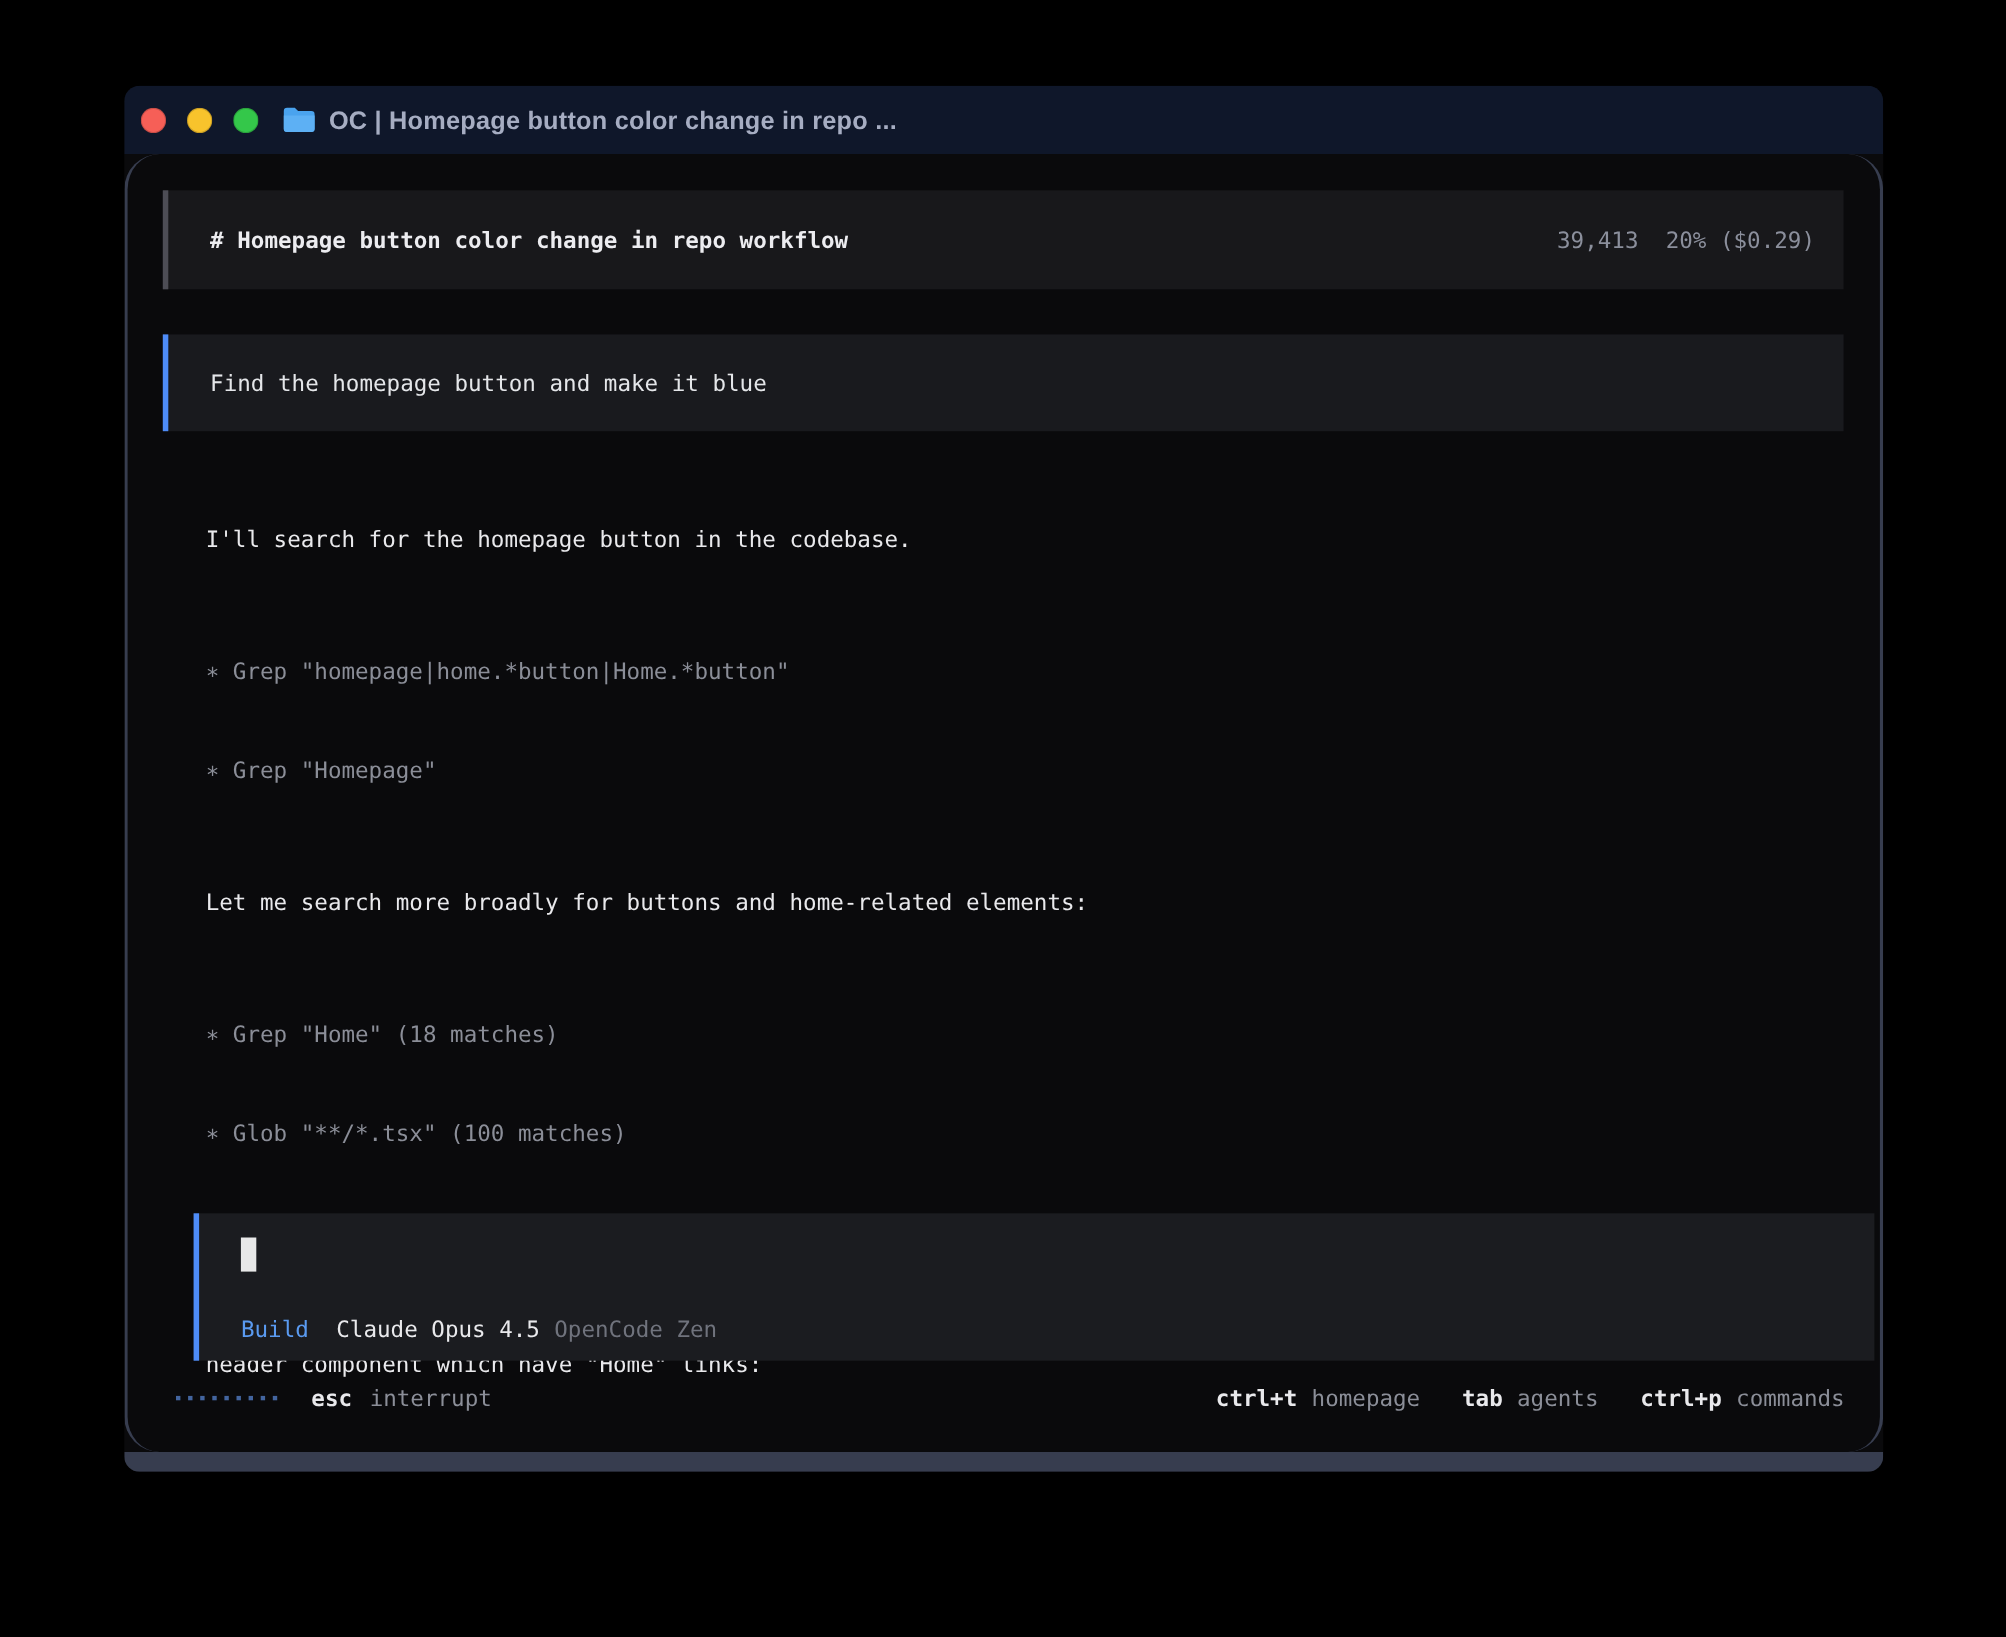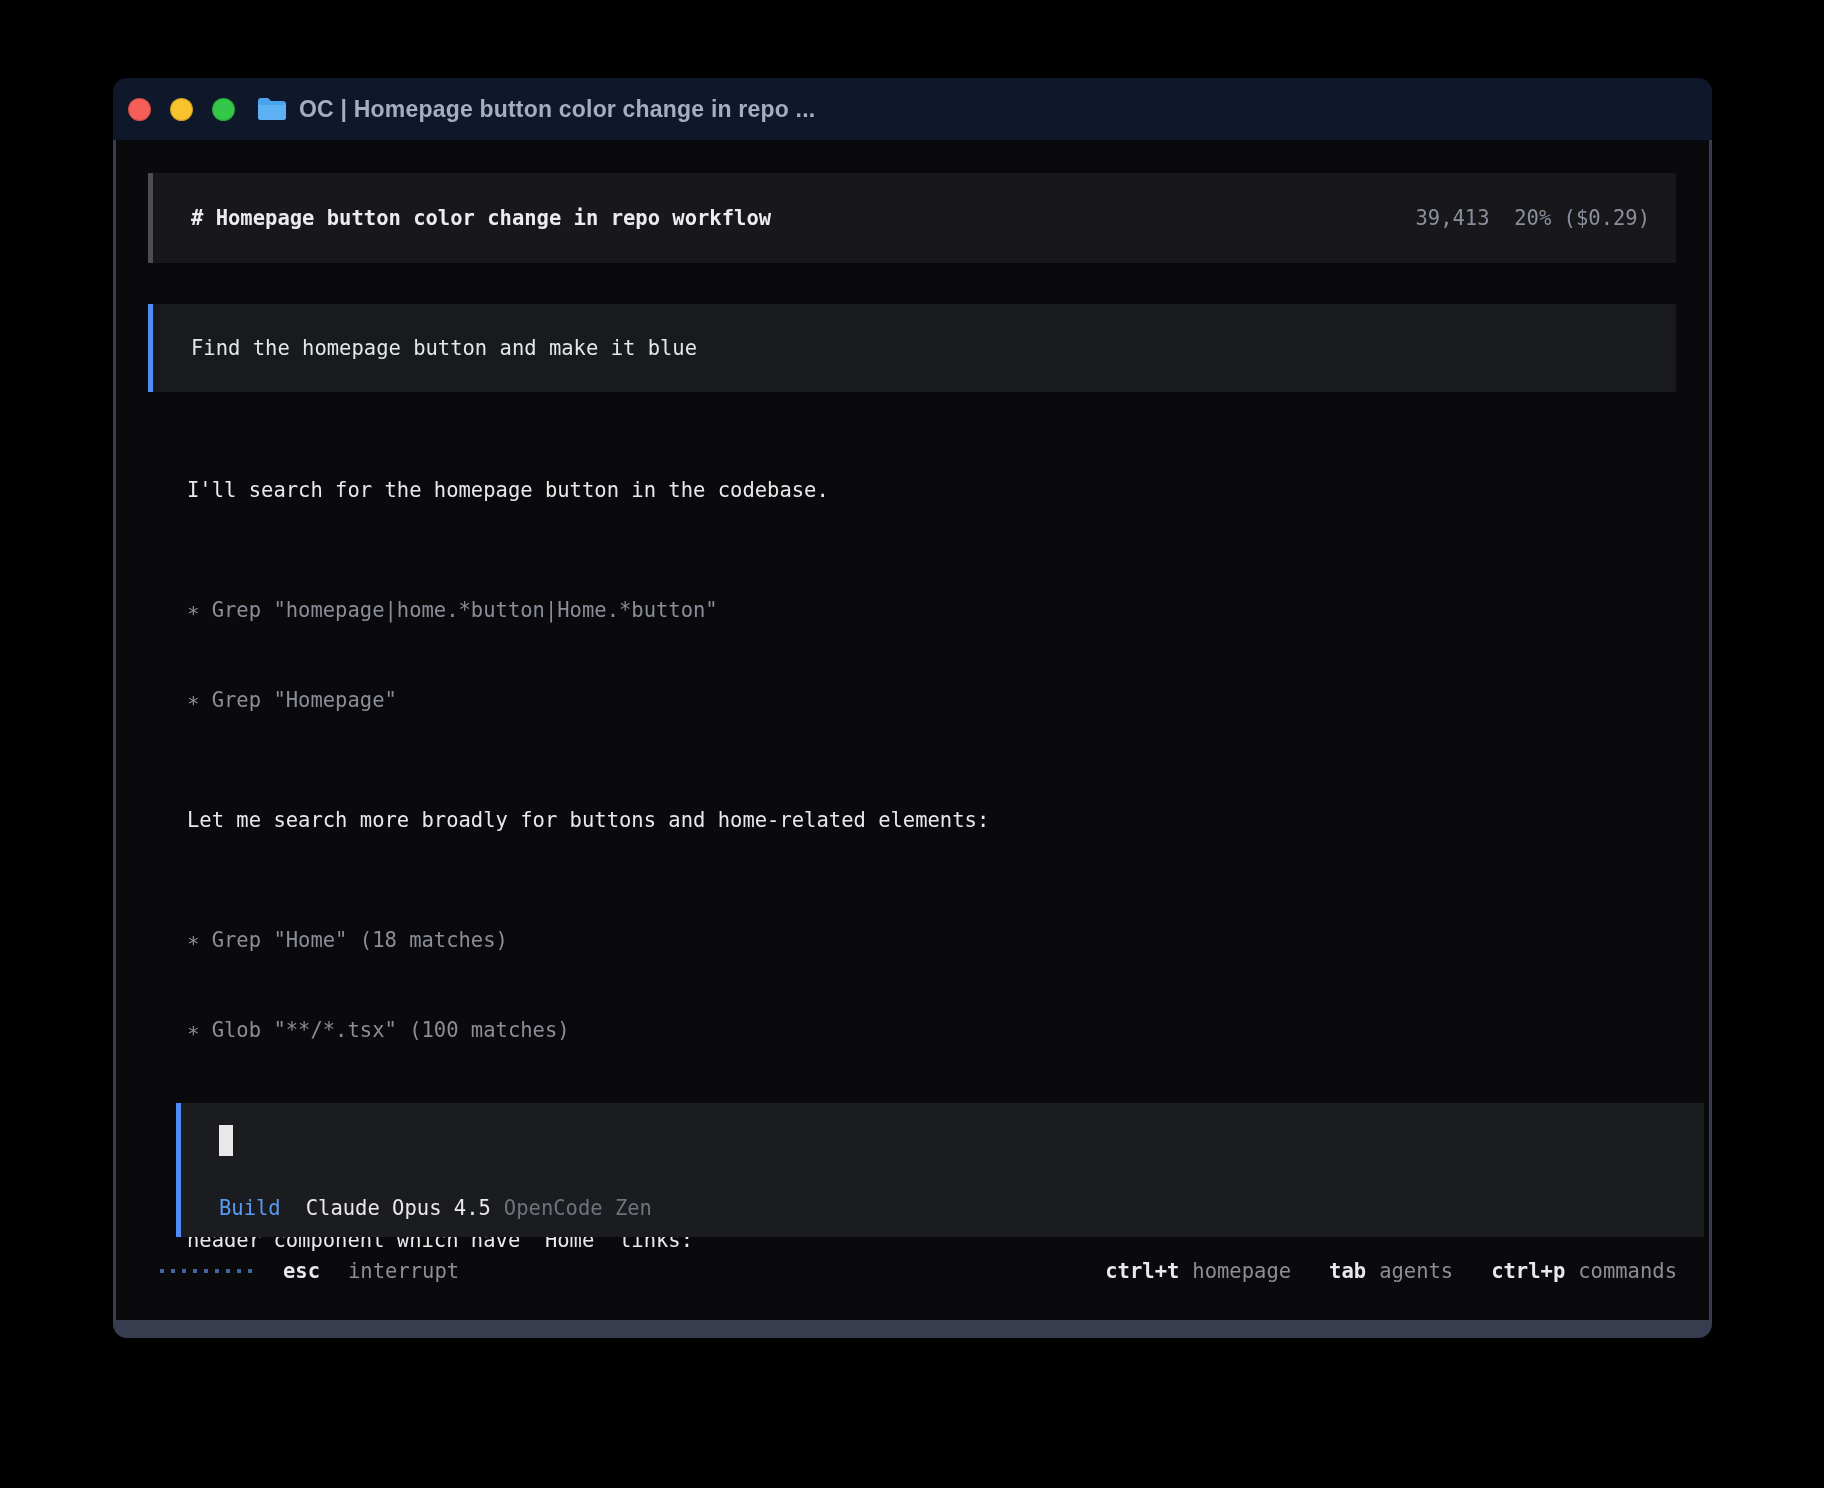--- a/index.html
+++ b/index.html
@@ -21,21 +21,21 @@
   .light.green { background:#34c74a; }
   .titlebar .folder { margin-left:22px; width:30px; height:24px; position:relative; }
   .title-text {
     margin-left:12px; font-family:"Liberation Sans", sans-serif; font-weight:bold;
     font-size:23px; color:#a6adc2; letter-spacing:.2px;
   }
 
   .content {
     position:relative; height:1180px; background:#0a0a0c;
     border-left:3px solid #373d4f; border-right:3px solid #373d4f;
-    font-size:20.5px; color:#e9e9ec;
+    font-size:20.5px; color:#e9e9ec;border-radius:32px;
   }
   .bottom-strip { height:18px; background:#373d4f; }
 
   .block {
     position:absolute; left:32px; width:1528px; background:#18181b;
     display:flex; align-items:center;
   }
   .session-header {
     top:33px; height:90px; border-left:5px solid #4d4d55;
     justify-content:space-between; padding:0 26px 0 38px;
@@ -69,21 +69,21 @@
     position:absolute; left:0; top:1116px; width:100%; height:30px;
     display:flex; align-items:center; white-space:pre;
   }
   .spinner { display:flex; gap:7px; margin-left:44px; margin-right:31px; }
   .spinner i { width:4px; height:4px; background:#43659f; display:block; }
   .key { font-weight:bold; color:#e9e9ec; }
   .hint-label { color:#8b8e98; }
   .hints { position:absolute; right:32px; display:flex; align-items:center; }
   .hint { margin-left:38px; }
   .hint .hint-label { margin-left:13px; }
-  .esc-group .hint-label { margin-left:28px; }
+  .esc-group .hint-label { margin-left:16px; }
 
   .folder svg { display:block; }
 </style>
 </head>
 <body>
 
 <div class="window">
 
   <div class="titlebar">
     <div class="traffic">

